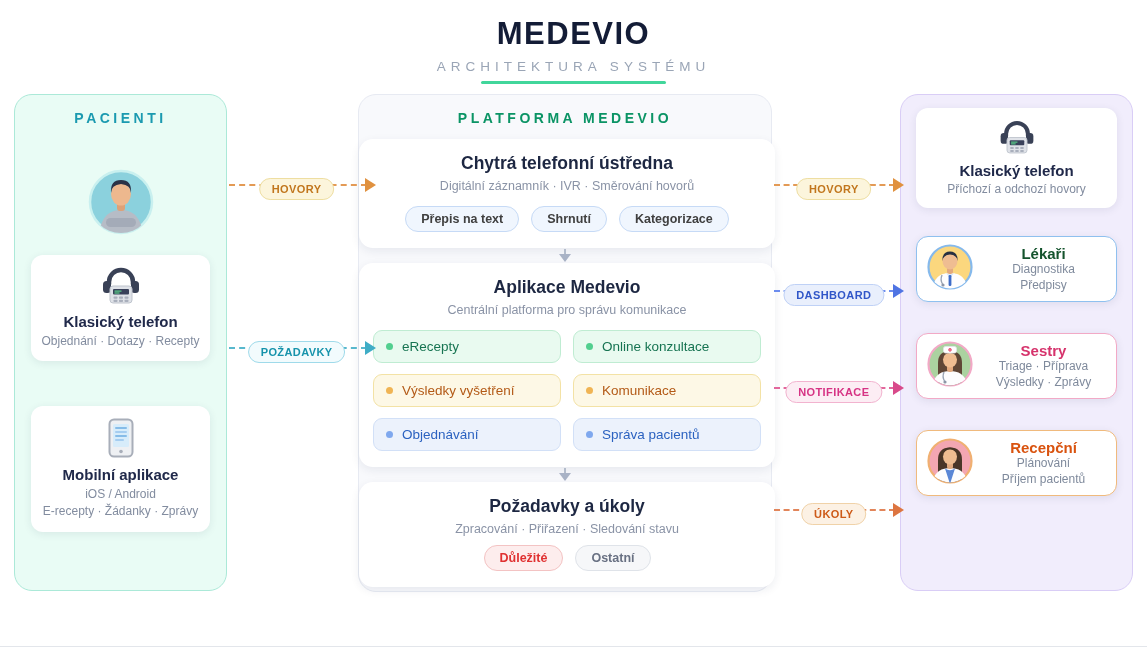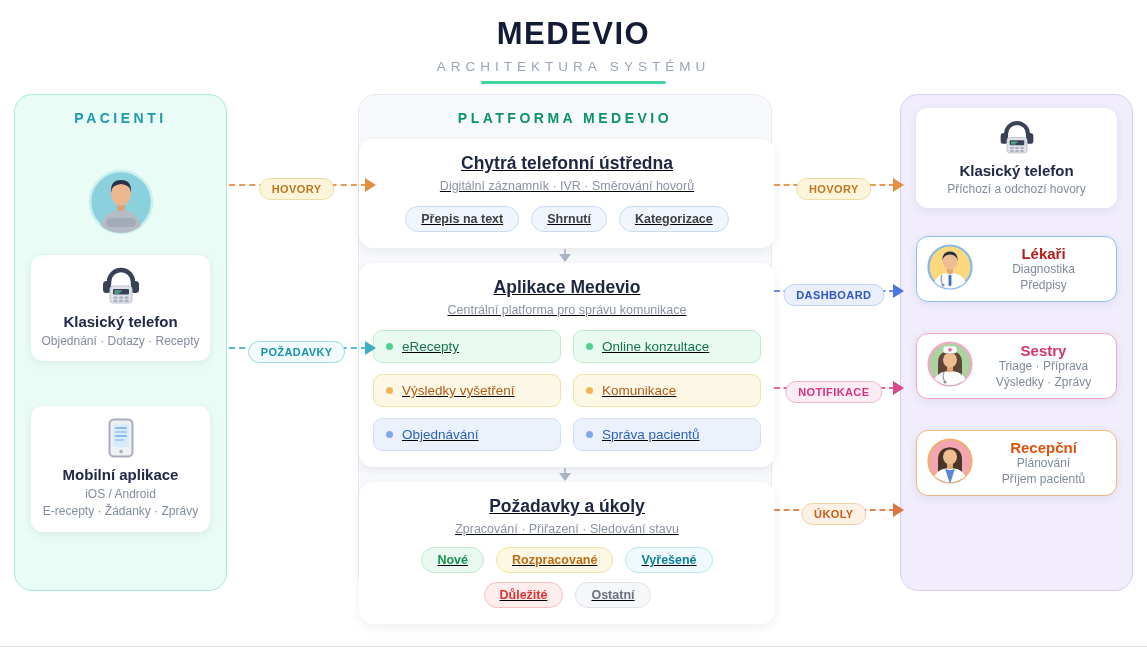--- a/index.html
+++ b/index.html
@@ -23,21 +23,21 @@
   .panel-ordinace .panel-title{color:#7b2ff2;}
 
   
   .card{background:#fff;border-radius:12px;box-shadow:0 2px 8px rgba(30,42,74,.09);box-sizing:border-box;}
   .side-card{width:179px;margin:0 auto;text-align:center;padding:12px 6px;}
   .side-card .card-title{font-size:15px;font-weight:700;color:#20294a;margin-top:4px;}
   .side-card .card-sub{font-size:12px;color:#828c9f;margin-top:3px;line-height:1.35;}
 
   .avatar-wrap{margin:43px auto 0;width:66px;height:66px;}
 
-  .mid-card{width:416px;margin:0 auto;border-radius:14px;text-align:center;padding:14px 14px 16px;box-shadow:0 3px 10px rgba(30,42,74,.08);text-decoration:underline;}
+  .mid-card{width:416px;margin:0 auto;border-radius:14px;text-align:center;padding:14px 14px 16px;box-shadow:0 3px 10px rgba(30,42,74,.08);}
   .mid-card .card-title{font-size:17.5px;font-weight:800;color:#1d2742;}
   .mid-card .card-sub{font-size:12.5px;color:#8a93a6;margin-top:5px;}
   .m1{margin-top:13px;}
 
   .chip-row{display:flex;justify-content:center;gap:12px;margin-top:13px;flex-wrap:nowrap;}
   .chip{border-radius:999px;padding:5px 15px;font-size:12.5px;font-weight:700;white-space:nowrap;box-sizing:border-box;}
   .chip-blue{background:#f0f6fe;border:1px solid #c6daf6;color:#404040;}
   .chip-green{background:#e9fbf1;border:1px solid #bce9cf;color:#17934f;}
   .chip-yellow{background:#fdf8e4;border:1px solid #f3e19e;color:#bf6a15;}
   .chip-cyan{background:#eefafd;border:1px solid #b9e6f0;color:#0c7f97;}
@@ -61,21 +61,21 @@
 
   
   .ord-phone{width:201px;margin:13px auto 0;text-align:center;padding:12px 4px;}
   .ord-phone .card-title{font-size:15px;font-weight:700;color:#20294a;margin-top:3px;}
   .ord-phone .card-sub{font-size:12px;color:#828c9f;margin-top:3px;}
   .role-card{width:201px;height:66px;margin:0 auto;display:flex;align-items:center;padding:0 10px;gap:8px;border-radius:12px;}
   .role-card .rtext{flex:1;text-align:center;}
   .role-title{font-size:15px;font-weight:700;}
   .role-line{font-size:12px;color:#7f8a9c;line-height:1.3;}
   .rc-lekari{margin-top:28px;border:1.5px solid #8fc0ef;}
-  .rc-lekari .role-title{color:#b91c1c;}
+  .rc-lekari .role-title{color:#14532d;}
   .rc-sestry{margin-top:31px;border:1.5px solid #f2a9c6;}
   .rc-sestry .role-title{color:#d6336c;}
   .rc-recepcni{margin-top:31px;border:1.5px solid #f0ba7d;}
   .rc-recepcni .role-title{color:#d9530f;}
 
   
   .arrow{position:absolute;height:28px;}
   .arrow .dash{position:absolute;left:0;right:9px;top:9px;border-top:2px dashed;}
   .arrow .ah{position:absolute;right:0;top:3px;width:0;height:0;border-top:7px solid transparent;border-bottom:7px solid transparent;}
   .arrow .pill{position:absolute;left:46%;top:50%;transform:translate(-50%,-50%);border-radius:999px;padding:4px 12px;font-size:11px;font-weight:700;letter-spacing:.4px;white-space:nowrap;}
@@ -215,25 +215,20 @@
     </div>
 
     <div class="vconn">
         <div class="vline"></div>
         <div class="vtri"></div>
       </div>
 
     <div class="card mid-card">
       <div class="card-title">Požadavky a úkoly</div>
       <div class="card-sub">Zpracování · Přiřazení · Sledování stavu</div>
-      <div class="chip-row" style="margin-top:11px;">
-        <span class="chip chip-green">Nové</span>
-        <span class="chip chip-yellow">Rozpracované</span>
-        <span class="chip chip-cyan">Vyřešené</span>
-      </div>
       <div class="chip-row chip-row2">
         <span class="chip chip-red">Důležité</span>
         <span class="chip chip-gray">Ostatní</span>
       </div>
     </div>
   </div>
 
   <div class="panel panel-ordinace">
 
     <div class="card ord-phone">

